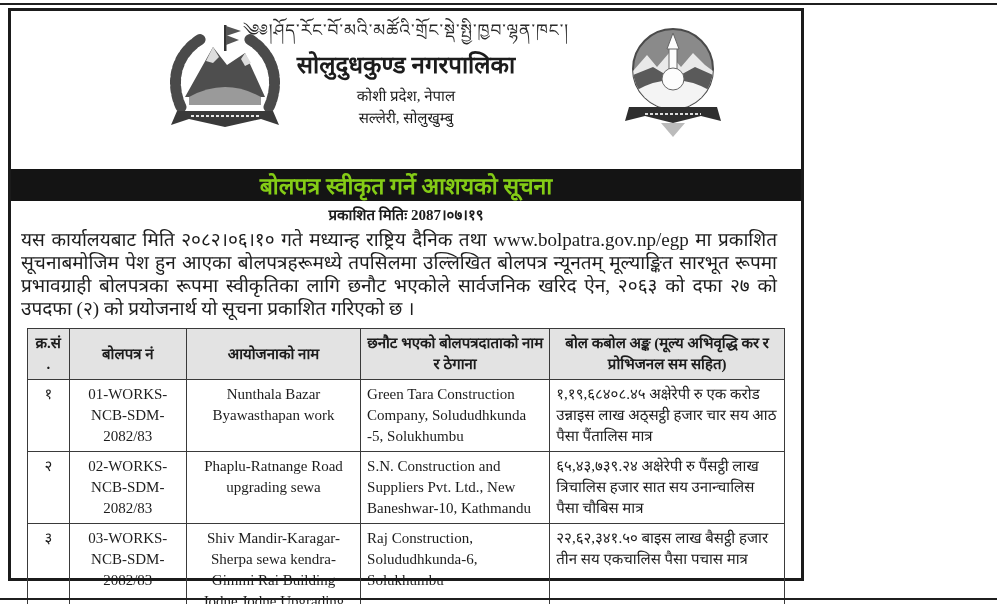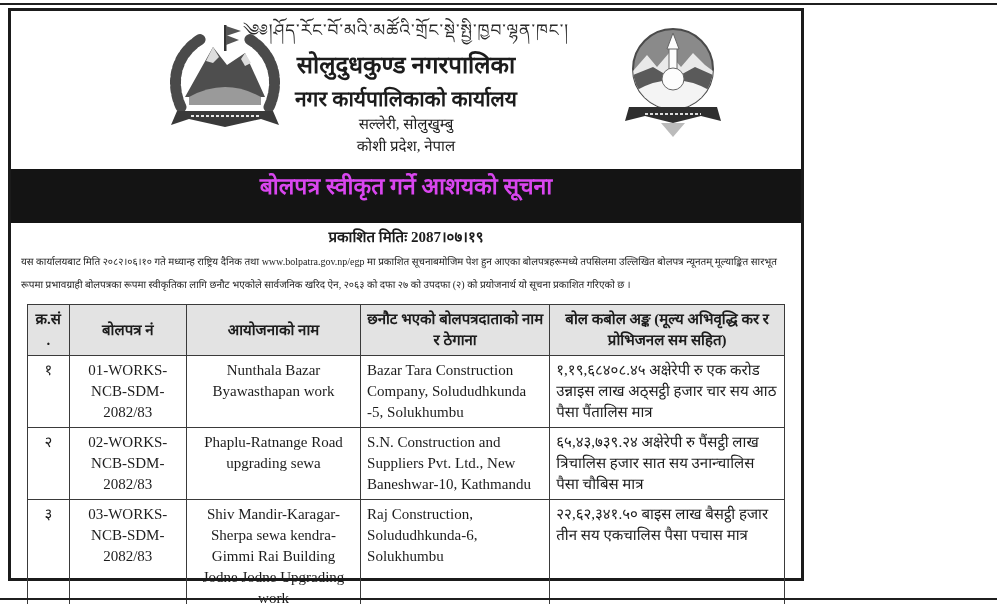--- a/index.html
+++ b/index.html
@@ -21,28 +21,28 @@
   .logo-right { position:absolute; right:78px; top:8px; width:100px; height:118px; }
   .head-center { position:absolute; left:200px; right:200px; top:6px; text-align:center; }
   .tibetan-line { font-size:17px; letter-spacing:1px; color:#2a2a2a; line-height:26px;
                   font-family:"DejaVu Sans",sans-serif; }
   .municipality-name { font-size:24px; font-weight:bold; line-height:40px; margin-top:2px; }
   .office-name { font-size:21px; font-weight:bold; line-height:28px; }
   .addr { font-size:15px; line-height:22px; }
 
   
   .banner {
-    flex:0 0 auto; background:#141414; color:#d946ef; text-align:center;
-    font-size:23px; font-weight:bold; padding:4px 0 22px 0; line-height:28px;
+    flex:0 0 auto; background:#141414; color:#84cc16; text-align:center;
+    font-size:23px; font-weight:bold; padding:4px 0 0 0; line-height:28px;
   }
   .pub-date { text-align:center; font-size:15px; font-weight:bold; line-height:22px; margin-top:3px; }
 
   
   .body-text {
-    margin:2px 24px 4px 10px; font-size:10px; line-height:23px; text-align:justify;
+    margin:2px 24px 4px 10px; font-size:19px; line-height:23px; text-align:justify;
   }
 
   
   table.bids {
     width:calc(100% - 32px); margin:4px 16px 0 16px;
     border-collapse:collapse; table-layout:fixed;
   }
   table.bids th, table.bids td {
     border:1.6px solid #3a3a3a; padding:4px 6px; font-size:15px; line-height:21px;
     vertical-align:top; word-wrap:break-word;
@@ -105,23 +105,22 @@
         <circle cx="50" cy="60" r="11" fill="#fdfdfd" stroke="#666" stroke-width="1"></circle>
       </g>
       <path d="M6,88 L94,88 L98,102 L78,97 L50,104 L22,97 L2,102 Z" fill="#2e2e2e"></path>
       <path d="M22,95 L78,95" stroke="#dcdcdc" stroke-width="2.2" stroke-dasharray="3,2"></path>
       <path d="M38,104 L50,118 L62,104 Z" fill="#bbb"></path>
     </svg>
 
     <div class="head-center">
       <div class="tibetan-line">༄༅།ཤོད་རོང་བོ་མའི་མཚོའི་གྲོང་སྡེ་སྤྱི་ཁྱབ་ལྷན་ཁང་།</div>
       <div class="municipality-name">सोलुदुधकुण्ड नगरपालिका</div>
-      <div class="office-name">नगर कार्यपालिकाको कार्यालय</div>
+      <div class="addr">कोशी प्रदेश, नेपाल</div>
       <div class="addr">सल्लेरी, सोलुखुम्बु</div>
-      <div class="addr">कोशी प्रदेश, नेपाल</div>
     </div>
   </div>
 
   <div class="banner">
     <span>बोलपत्र स्वीकृत गर्ने आशयको सूचना</span>
   </div>
 
   <div class="pub-date">प्रकाशित मितिः 2087।०७।१९</div>
 
   <div class="body-text">यस कार्यालयबाट मिति २०८२।०६।१० गते मध्यान्ह राष्ट्रिय दैनिक तथा www.bolpatra.gov.np/egp मा प्रकाशित सूचनाबमोजिम पेश हुन आएका बोलपत्रहरूमध्ये तपसिलमा उल्लिखित बोलपत्र न्यूनतम् मूल्याङ्कित सारभूत रूपमा प्रभावग्राही बोलपत्रका रूपमा स्वीकृतिका लागि छनौट भएकोले सार्वजनिक खरिद ऐन, २०६३ को दफा २७ को उपदफा (२) को प्रयोजनार्थ यो सूचना प्रकाशित  गरिएको छ ।</div>
@@ -141,21 +140,21 @@
         <th>आयोजनाको नाम</th>
         <th>छनौट भएको बोलपत्रदाताको नाम र ठेगाना</th>
         <th>बोल  कबोल अङ्क (मूल्य अभिवृद्धि कर र प्रोभिजनल सम सहित)</th>
       </tr>
     </thead>
     <tbody>
       <tr class="r1">
         <td class="center">१</td>
         <td class="center">01-WORKS- NCB-SDM-2082/83</td>
         <td class="center">Nunthala Bazar Byawasthapan work</td>
-        <td class="left">Bazar Tara Construction Company, Solududhkunda -5, Solukhumbu</td>
+        <td class="left">Green Tara Construction Company, Solududhkunda -5, Solukhumbu</td>
         <td class="left">१,१९,६८४०८.४५ अक्षेरेपी रु एक करोड उन्नाइस लाख अठ्सट्ठी हजार चार सय आठ पैसा पैंतालिस मात्र</td>
       </tr>
       <tr class="r2">
         <td class="center">२</td>
         <td class="center">02-WORKS- NCB-SDM-2082/83</td>
         <td class="center">Phaplu-Ratnange Road upgrading sewa</td>
         <td class="left">S.N. Construction and Suppliers Pvt. Ltd., New Baneshwar-10, Kathmandu</td>
         <td class="left">६५,४३,७३९.२४ अक्षेरेपी रु पैंसट्ठी लाख त्रिचालिस हजार सात सय उनान्चालिस पैसा चौबिस मात्र</td>
       </tr>
       <tr class="r3">

